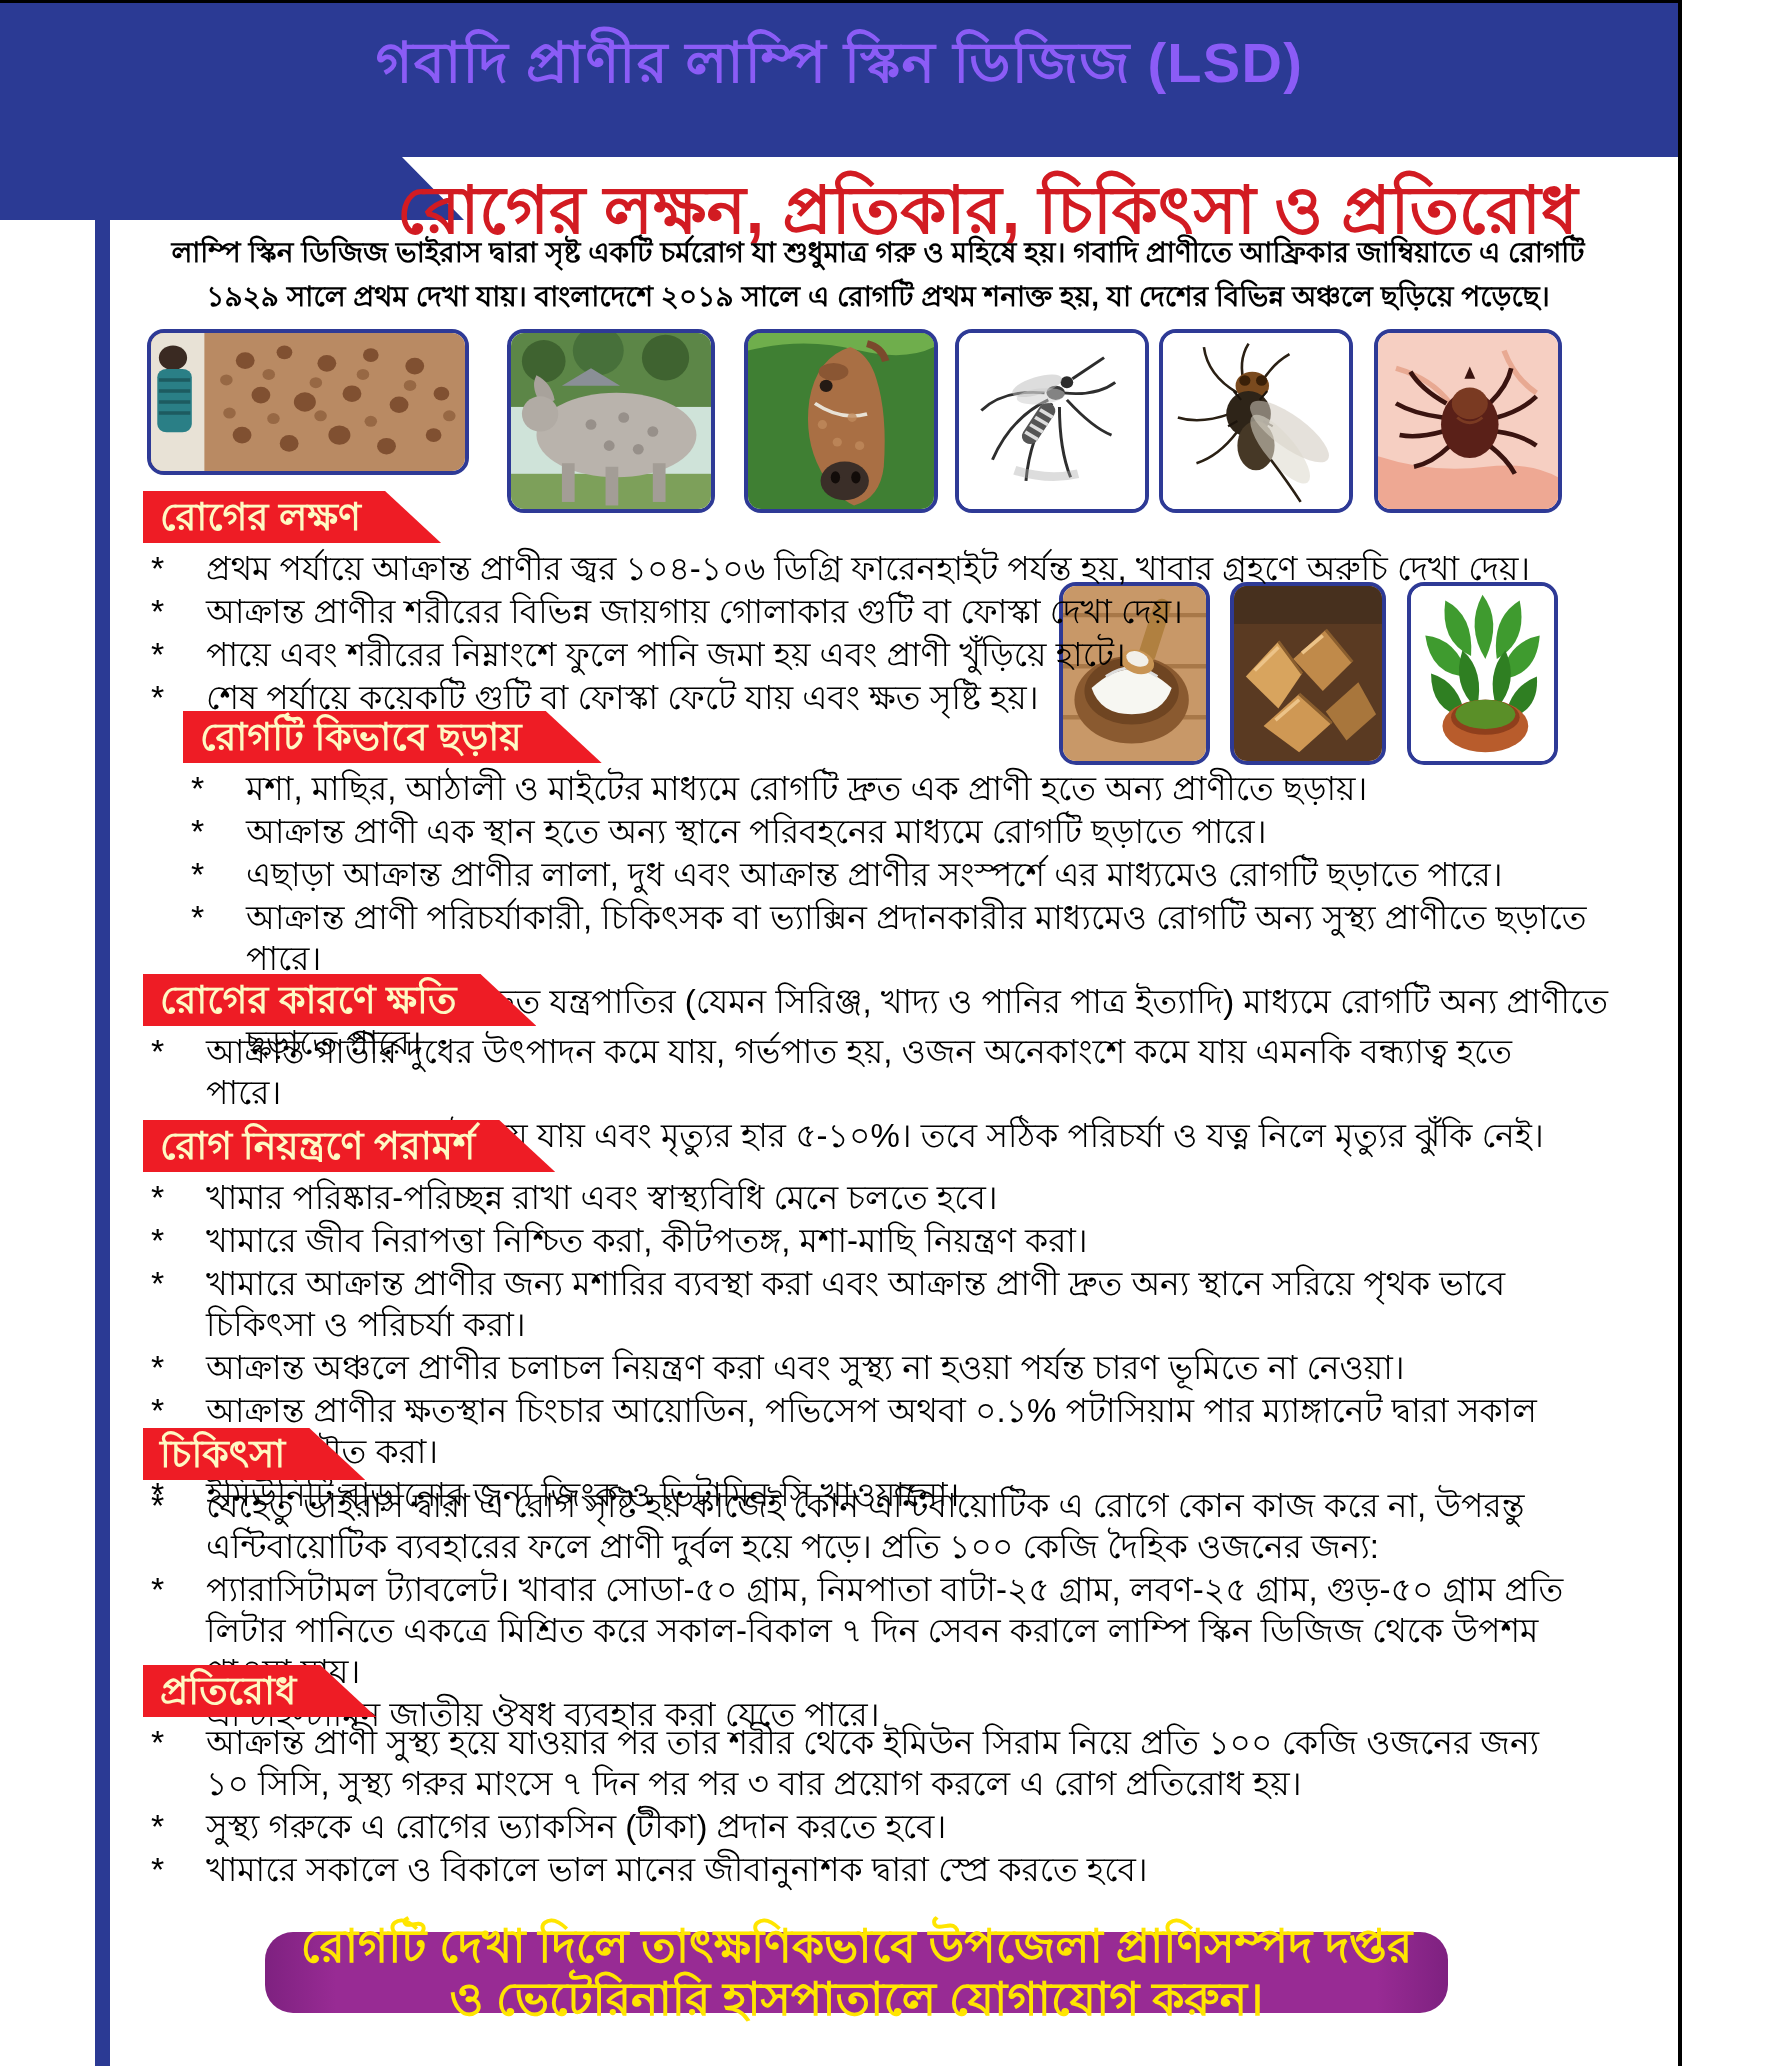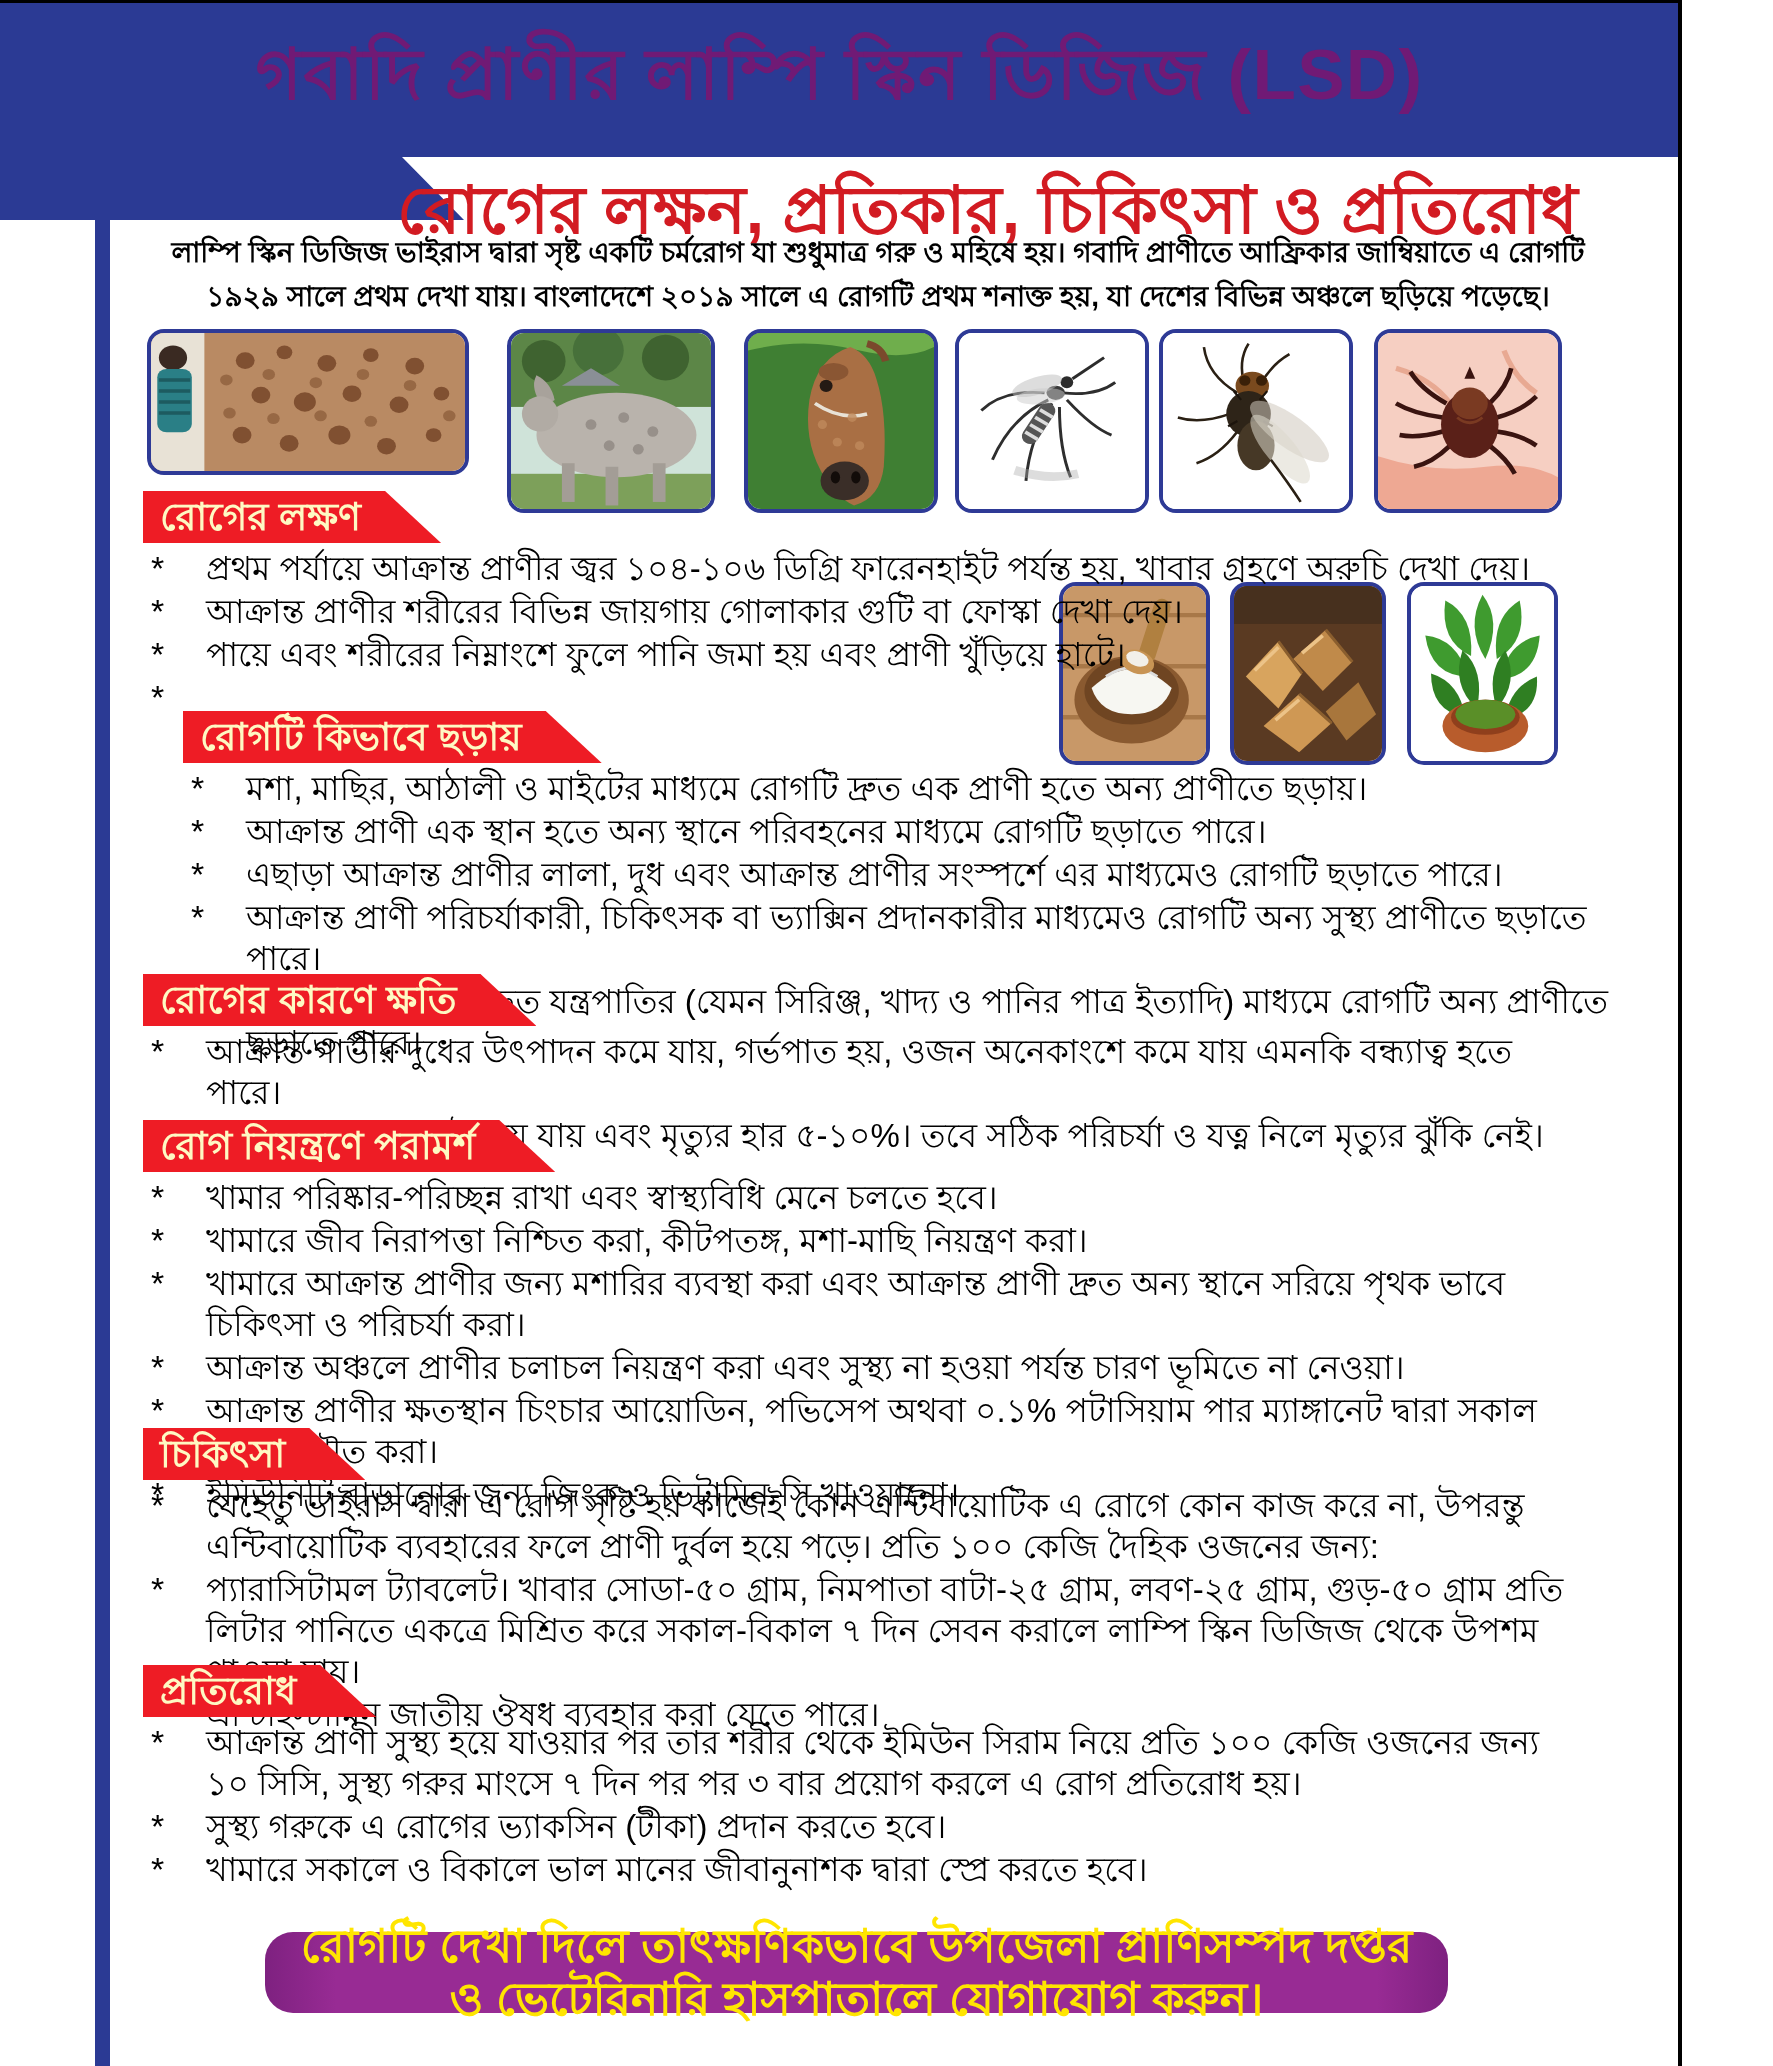--- a/index.html
+++ b/index.html
@@ -9,21 +9,21 @@
   
   .top-line{position:absolute;left:0;top:0;width:1682px;height:2.7px;background:#000;}
   .right-line{position:absolute;left:1678px;top:0;width:4px;height:2066px;background:#000;}
 
   
   .header-band{position:absolute;left:0;top:0;width:1679px;height:220px;background:#2b3a94;
     clip-path:polygon(0 0,100% 0,100% 157px,402px 157px,464px 220px,0 220px);}
   .left-bar{position:absolute;left:95px;top:219px;width:15.2px;height:1847px;background:#2b3a94;}
 
   .page-title{position:absolute;left:0;top:20px;width:1679px;text-align:center;
-    font-size:71px;font-weight:bold;color:#701a75;letter-spacing:1.3px;}
+    font-size:56px;font-weight:bold;color:#8b5cf6;letter-spacing:1.3px;}
   .page-subtitle{position:absolute;left:371px;top:160px;width:1233px;text-align:center;
     font-size:66px;font-weight:bold;color:#d21b22;}
 
   .intro{position:absolute;left:152px;top:231px;width:1452px;text-align:center;
     font-size:28px;font-weight:600;line-height:44px;}
 
   
   .photo-frame{position:absolute;border:4.6px solid #2e3a96;border-radius:17px;overflow:hidden;
     background:#fff;box-sizing:border-box;}
   .photo-frame svg{display:block;width:100%;height:100%;}
@@ -267,21 +267,21 @@
       <ellipse cx="52" cy="88" rx="21" ry="10" fill="#5a8f28"></ellipse>
     </svg>
   </div>
 
   <div class="section s1">
     <div class="ribbon">রোগের লক্ষণ</div>
     <ul class="bullets">
       <li><span class="star">*</span><span>প্রথম পর্যায়ে আক্রান্ত প্রাণীর জ্বর ১০৪-১০৬ ডিগ্রি ফারেনহাইট পর্যন্ত হয়, খাবার গ্রহণে অরুচি দেখা দেয়।</span></li>
       <li><span class="star">*</span><span>আক্রান্ত প্রাণীর শরীরের বিভিন্ন জায়গায় গোলাকার গুটি বা ফোস্কা দেখা দেয়।</span></li>
       <li><span class="star">*</span><span>পায়ে এবং শরীরের নিম্নাংশে ফুলে পানি জমা হয় এবং প্রাণী খুঁড়িয়ে হাটে।</span></li>
-      <li><span class="star">*</span></li>
+      <li><span class="star">*</span><span>শেষ পর্যায়ে কয়েকটি গুটি বা ফোস্কা ফেটে যায় এবং ক্ষত সৃষ্টি হয়।</span></li>
     </ul>
   </div>
 
   <div class="section s2">
     <div class="ribbon">রোগটি কিভাবে ছড়ায়</div>
     <ul class="bullets">
       <li><span class="star">*</span><span>মশা, মাছির, আঠালী ও মাইটের মাধ্যমে রোগটি দ্রুত এক প্রাণী হতে অন্য প্রাণীতে ছড়ায়।</span></li>
       <li><span class="star">*</span><span>আক্রান্ত প্রাণী এক স্থান হতে অন্য স্থানে পরিবহনের মাধ্যমে রোগটি ছড়াতে পারে।</span></li>
       <li><span class="star">*</span><span>এছাড়া আক্রান্ত প্রাণীর লালা, দুধ এবং আক্রান্ত প্রাণীর সংস্পর্শে এর মাধ্যমেও রোগটি ছড়াতে পারে।</span></li>
       <li><span class="star">*</span><span>আক্রান্ত প্রাণী পরিচর্যাকারী, চিকিৎসক বা ভ্যাক্সিন প্রদানকারীর মাধ্যমেও রোগটি অন্য সুস্থ্য প্রাণীতে ছড়াতে পারে।</span></li>

